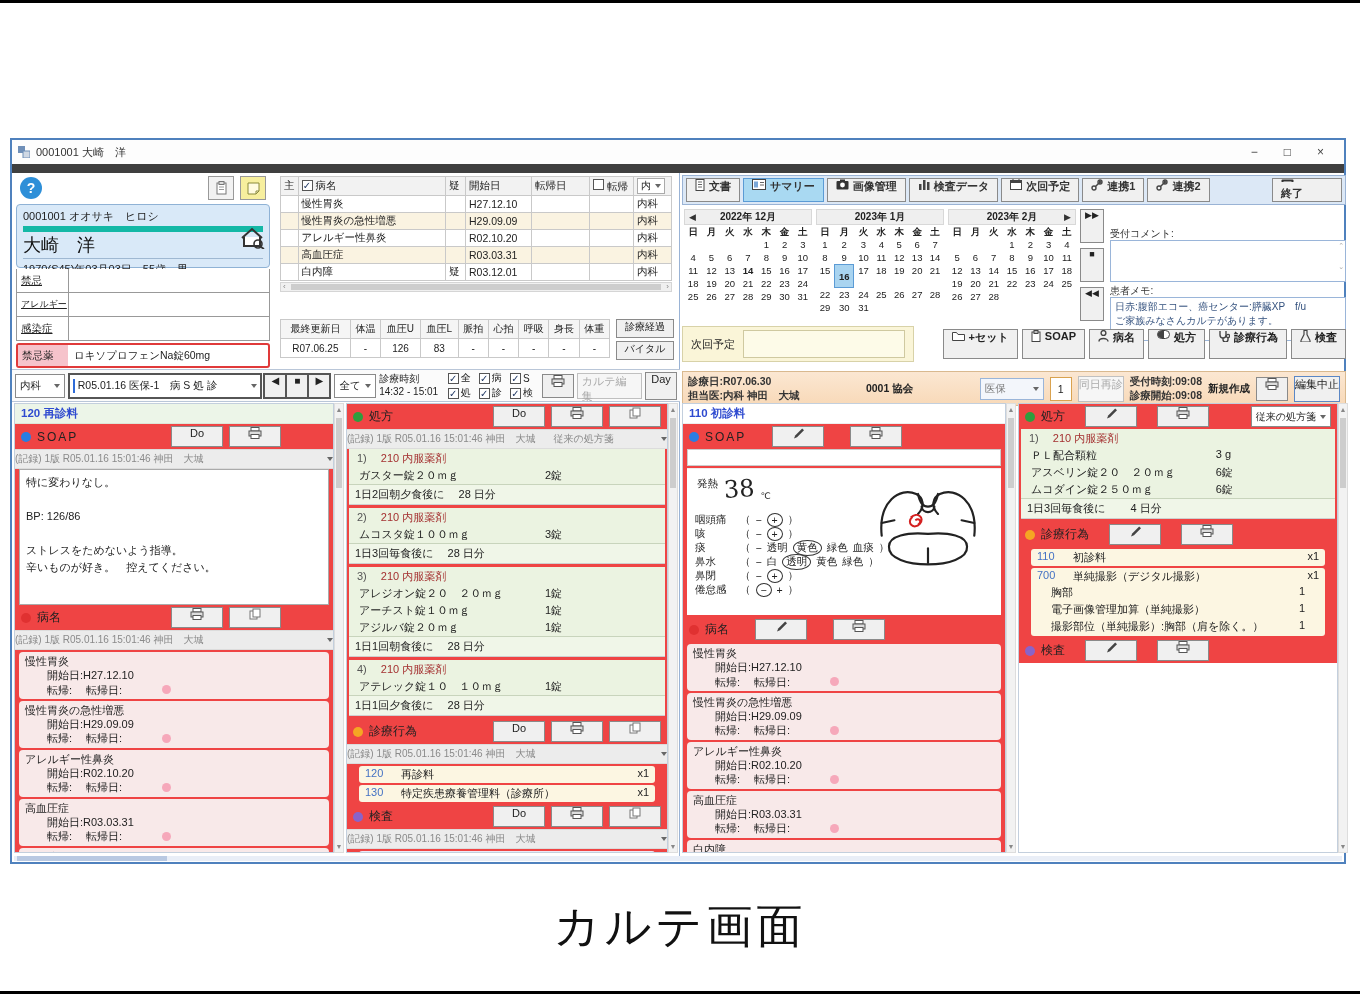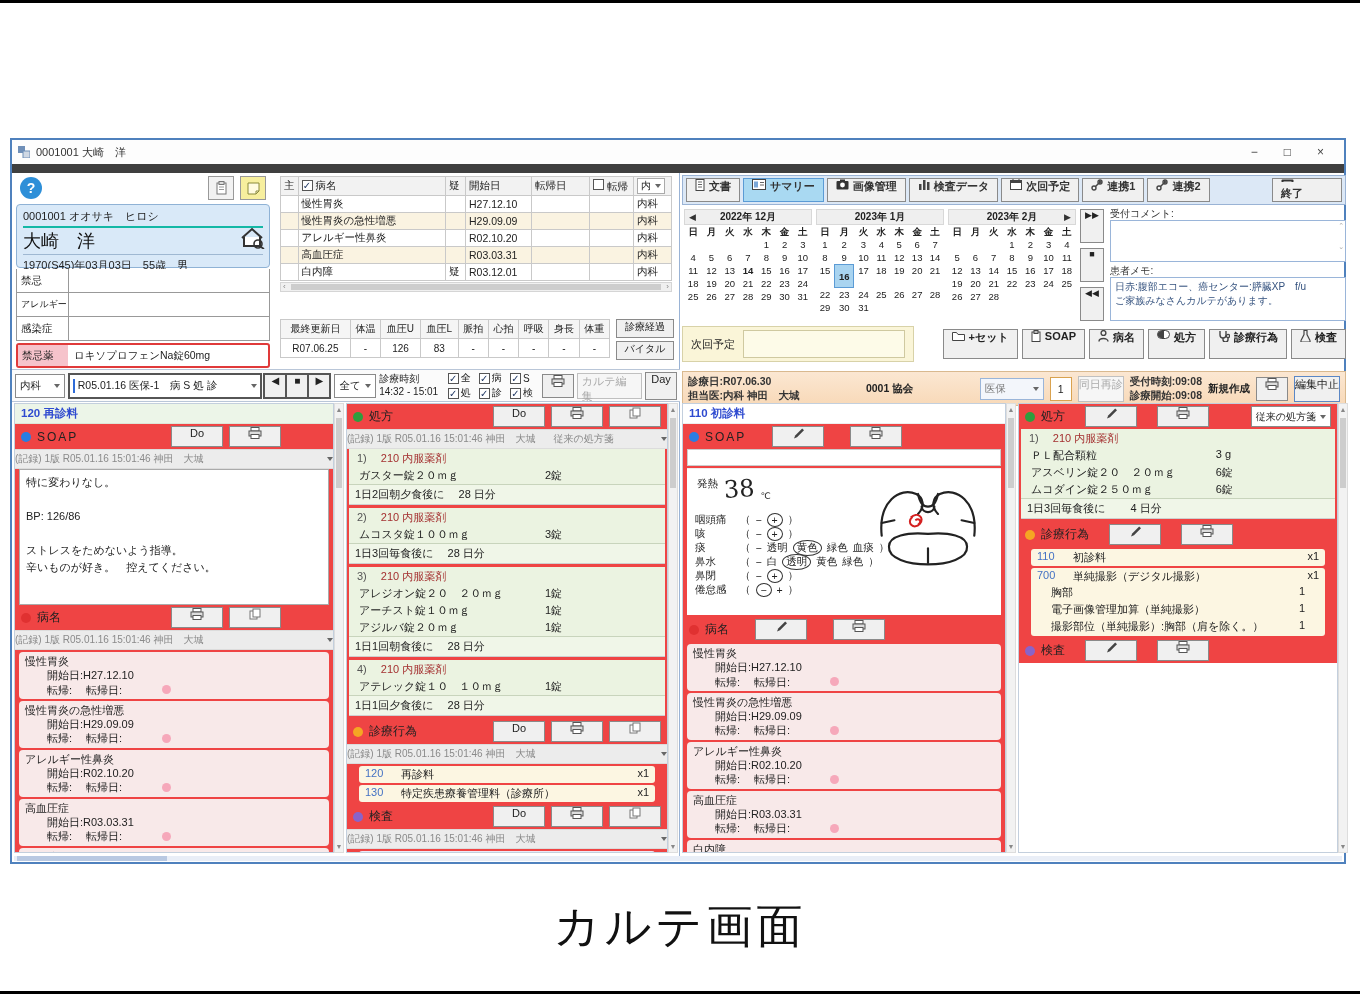--- a/index.html
+++ b/index.html
@@ -18,25 +18,25 @@
   .half{position:absolute;top:33px;width:668px;height:687px;box-sizing:border-box;}
   .lefthalf{left:0;border-right:1px solid #9ab3d5;}
   .righthalf{left:668px;}
 
   
   .pt-area{position:absolute;left:0;top:0;width:262px;height:196px;}
   .qcircle{position:absolute;left:8px;top:4px;width:22px;height:22px;border-radius:50%;background:#2e8fd8;color:#fff;font-weight:bold;text-align:center;line-height:22px;font-size:14px;}
   .pt-minibtn{position:absolute;top:3px;width:26px;height:24px;border:1px solid #999;background:#f2f2f2;display:flex;align-items:center;justify-content:center;box-sizing:border-box;}
   .pt-minibtn.note{background:#f7ef9e;}
   .pt-box{position:absolute;left:4px;top:31px;width:254px;height:64px;background:#d9e9f8;border:1px solid #8fb2d5;border-radius:4px;box-sizing:border-box;padding:2px 6px;}
-  .pt-box .r1{font-size:11px;border-bottom:2px solid #14b8a6;padding:2px 0;}
+  .pt-box .r1{font-size:11px;border-bottom:6px solid #14b8a6;padding:2px 0;}
   .pt-box .r2{font-size:18px;color:#111;border-bottom:1px solid #9fb8d2;padding:1px 0;}
   .pt-box .r3{font-size:11px;padding:3px 0;}
   .house{position:absolute;right:4px;top:22px;}
-  .pt-row{position:absolute;left:4px;width:254px;height:24px;display:flex;border:1px solid #999;border-top:none;box-sizing:border-box;background:#fff;font-size:10.5px;}
+  .pt-row{position:absolute;left:4px;width:254px;height:24px;display:flex;border:1px solid #999;border-top:none;box-sizing:border-box;background:#fff;font-size:10.5px;text-decoration:underline;}
   .pt-row .lab{width:52px;border-right:1px solid #999;display:flex;align-items:center;padding-left:4px;box-sizing:border-box;background:#fff;}
   .pt-row .val{flex:1;display:flex;align-items:center;padding-left:6px;}
   .kinki{position:absolute;left:4px;top:170px;width:254px;height:25px;border:2px solid #e03a3a;border-radius:3px;display:flex;box-sizing:border-box;background:#fff;font-size:10.5px;}
   .kinki .lab{width:50px;background:#f6c3cb;display:flex;align-items:center;padding-left:4px;box-sizing:border-box;}
   .kinki .val{flex:1;display:flex;align-items:center;padding-left:6px;}
 
   
   .disease{position:absolute;left:268px;top:3px;width:392px;}
   table.dt{border-collapse:collapse;width:100%;font-size:10.5px;}
   table.dt th,table.dt td{border:1px solid #c9c9c9;padding:1px 3px;height:17px;box-sizing:border-box;font-weight:normal;text-align:left;white-space:nowrap;overflow:hidden;}
@@ -134,21 +134,21 @@
   .cal{position:absolute;top:2px;width:128px;height:112px;font-size:9.5px;}
   .cal .cal-title{height:16px;background:#efefef;border:1px solid #d8d8d8;display:flex;align-items:center;justify-content:center;font-weight:bold;font-size:10px;gap:4px;box-sizing:border-box;position:relative;}
   .cal .arrow{position:absolute;top:2px;font-size:9px;color:#333;}
   .cal-grid{display:grid;grid-template-columns:repeat(7,1fr);text-align:center;line-height:13px;}
   .cal-wd{font-weight:bold;}
   .cal-day.bold{font-weight:bold;}
   .cal-day.sel{background:#a9d4f0;font-weight:bold;border:1px solid #5b9bd5;line-height:11px;box-sizing:border-box;}
   .calnav{position:absolute;left:398px;top:2px;width:24px;height:112px;display:flex;flex-direction:column;justify-content:space-between;}
   .calnav .btn{width:24px;height:34px;font-size:9px;}
   .comments{position:absolute;left:428px;top:0px;width:236px;height:116px;font-size:10px;}
-  .cmt-label{height:13px;color:#333;}
+  .cmt-label{height:13px;color:#333;margin-top:20px;}
   .cmt-box{border:1px solid #9ab5d9;background:#fff;height:40px;position:relative;}
   .memo-box{border:1px solid #9ab5d9;background:#fff;height:44px;padding:2px 4px;color:#33517e;line-height:1.4;box-sizing:border-box;}
   .tinyscroll{position:absolute;right:1px;top:1px;font-size:7px;color:#aaa;line-height:7px;text-align:center;}
 
   .nextrow{position:absolute;left:2px;top:152px;width:664px;height:38px;display:flex;align-items:center;}
   .nextfield{width:232px;height:36px;background:#faf5d8;border:1px solid #d8d2a8;display:flex;align-items:center;gap:8px;padding:0 8px;box-sizing:border-box;font-size:11px;}
   .nextinput{flex:1;height:26px;background:#fdfbe8;border:1px solid #cfc9a0;}
   .actbtns{flex:1;display:flex;gap:4px;justify-content:flex-end;align-items:center;}
   .actbtns .btn{height:30px;padding:0 8px;font-size:11px;font-weight:bold;}
 

